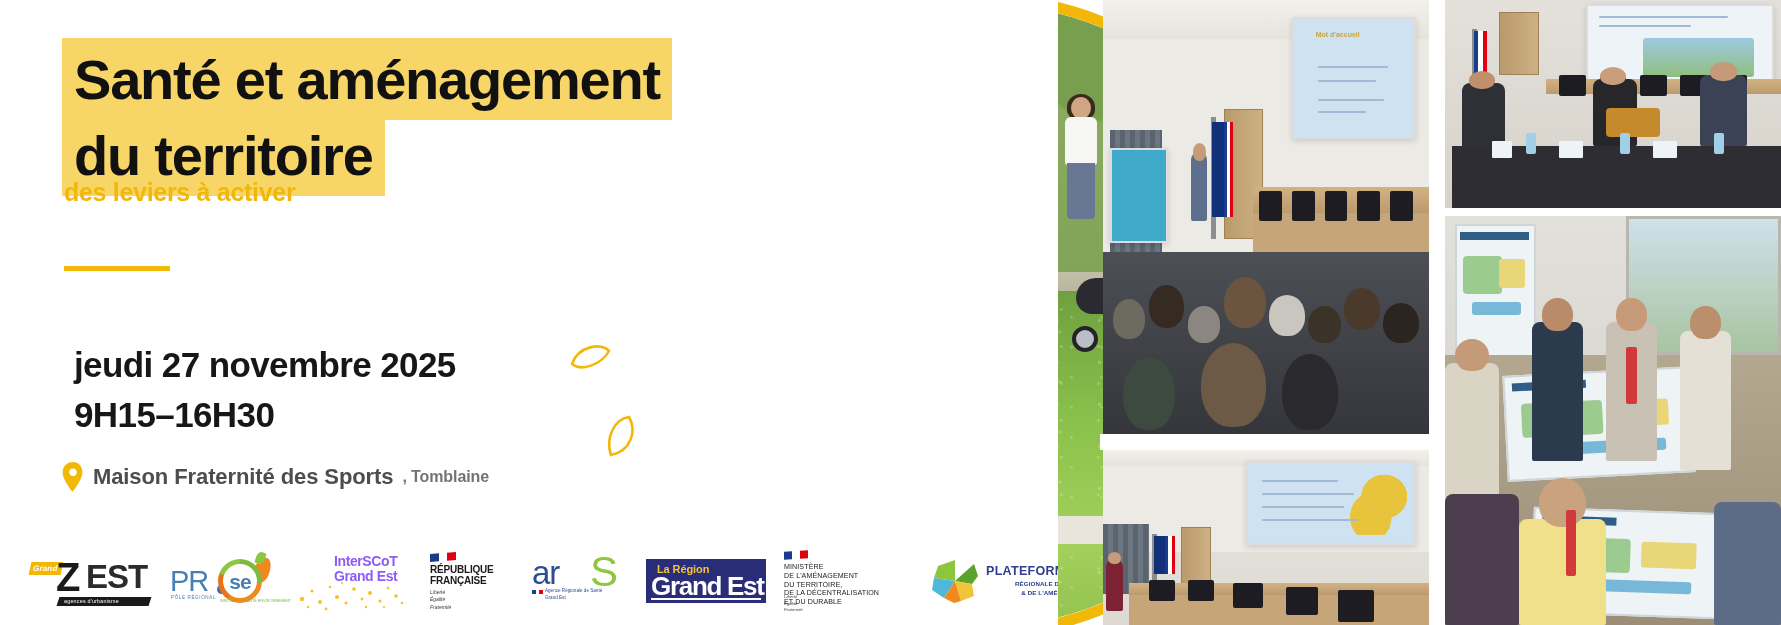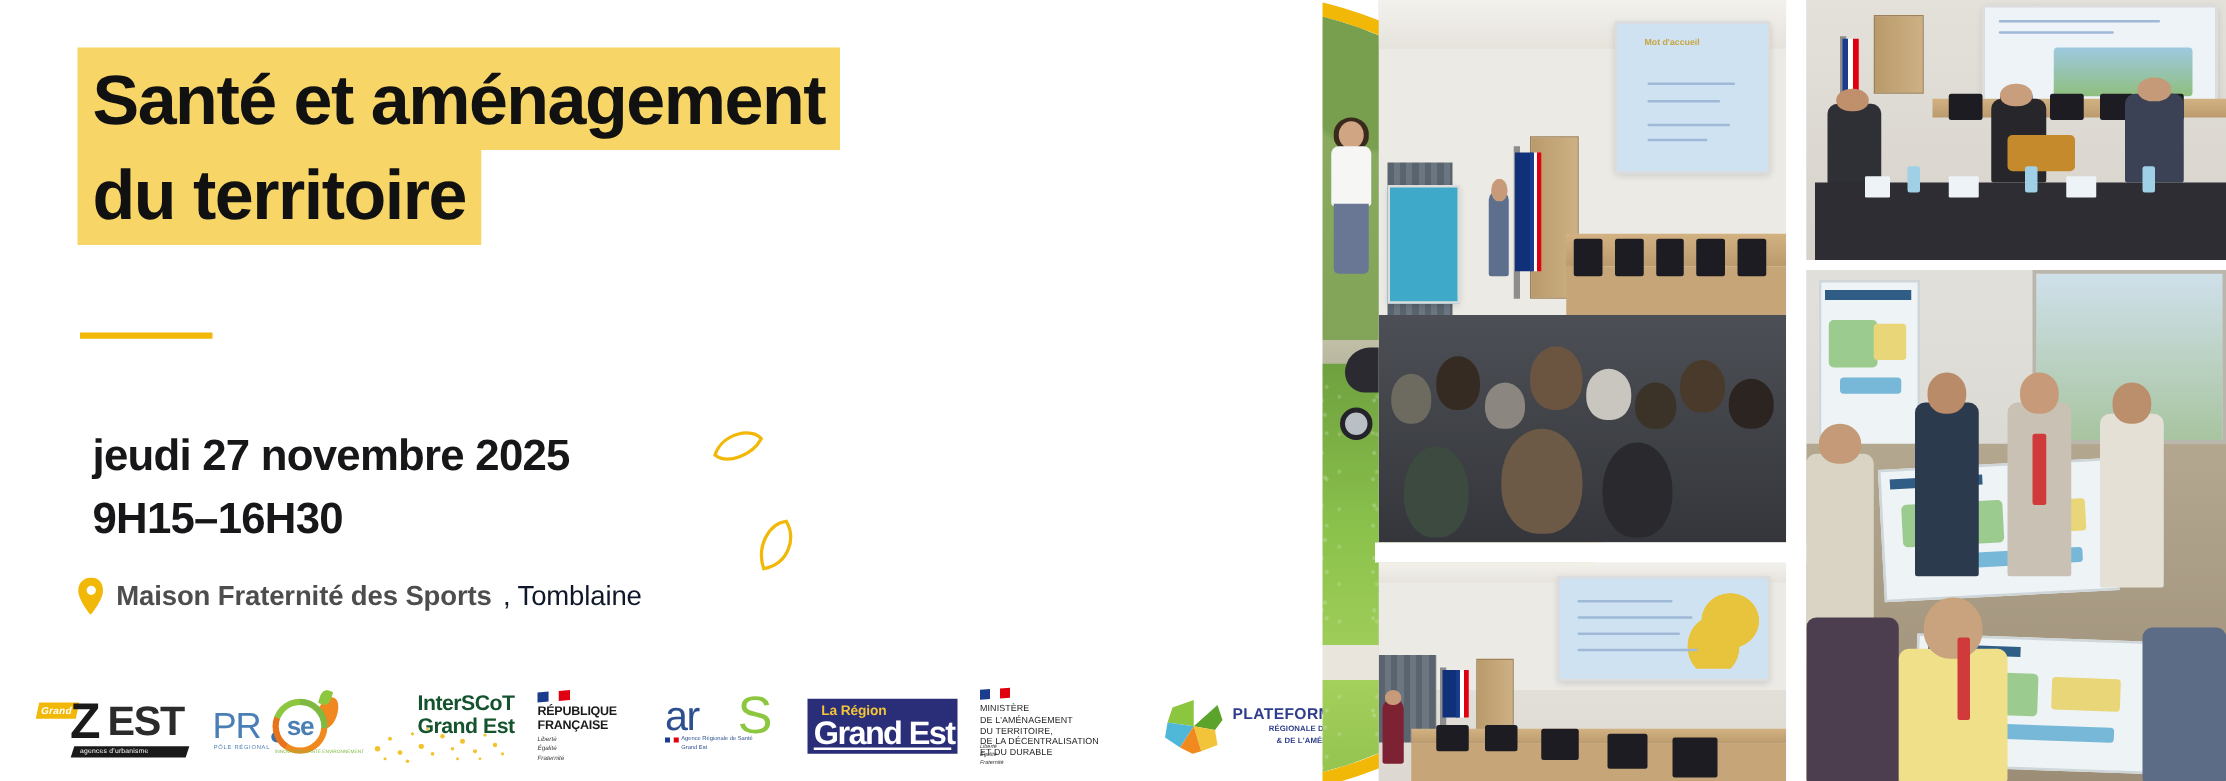--- a/index.html
+++ b/index.html
@@ -77,21 +77,21 @@
     position: absolute; left: 62px; top: 462px;
     display: flex; align-items: center; gap: 9px;
     z-index: 12;
     white-space: nowrap;
   }
   .pin-icon { width: 22px; height: 30px; flex: none; display:block; }
   .venue-name {
     color: #4d4d4d; font-size: 22px; font-weight: bold; letter-spacing: -0.1px;
   }
   .venue-city {
-    color: #0f172a; font-size: 22px; font-weight: normal; letter-spacing: -0.1px;
+    color: #737373; font-size: 16px; font-weight: bold; letter-spacing: -0.1px;
   }
 
   
   .leaf-doodle { position: absolute; z-index: 11; }
   .leaf-a { left: 568px; top: 342px; }
   .leaf-b { left: 605px; top: 415px; }
 
   
   .logo-strip {
     position: absolute; left: 30px; bottom: 8px;
@@ -173,21 +173,21 @@
   }
   .prise-sub2 {
     position: absolute; left: 50px; top: 44px;
     font-size: 3.8px; color: #7FB942; white-space: nowrap;
   }
 
   
   .lg-iscot { position: relative; width: 116px; height: 60px; }
   .iscot-name {
     position: absolute; left: 38px; top: 3px;
-    font-size: 17px; font-weight: bold; color: #14532d; line-height: 1.04;
+    font-size: 14px; font-weight: bold; color: #8b5cf6; line-height: 1.04;
     letter-spacing: -0.4px;
   }
   .iscot-name span { display: block; }
   .iscot-dots { position: absolute; left: 0; top: 18px; }
 
   
   .lg-rf { position: relative; width: 84px; height: 60px; }
   .rf-flag {
     position: absolute; left: 0; top: 2px;
     width: 26px; height: 8px; display: flex; transform: skewY(-4deg);
@@ -425,20 +425,21 @@
 <div class="banner">
 
   <div class="left-panel">
 
     <div class="title-block">
       <div class="title-line l1">Santé et aménagement</div><br>
       <div class="title-line l2">du territoire</div>
     </div>
 
     <div class="subtitle">
+      <div>des leviers à activer</div>
     </div>
 
     <div class="rule"></div>
 
     <div class="date-block">
       <div class="date-line">jeudi 27 novembre 2025</div>
       <div class="date-line">9H15–16H30</div>
     </div>
 
     <div class="venue">

